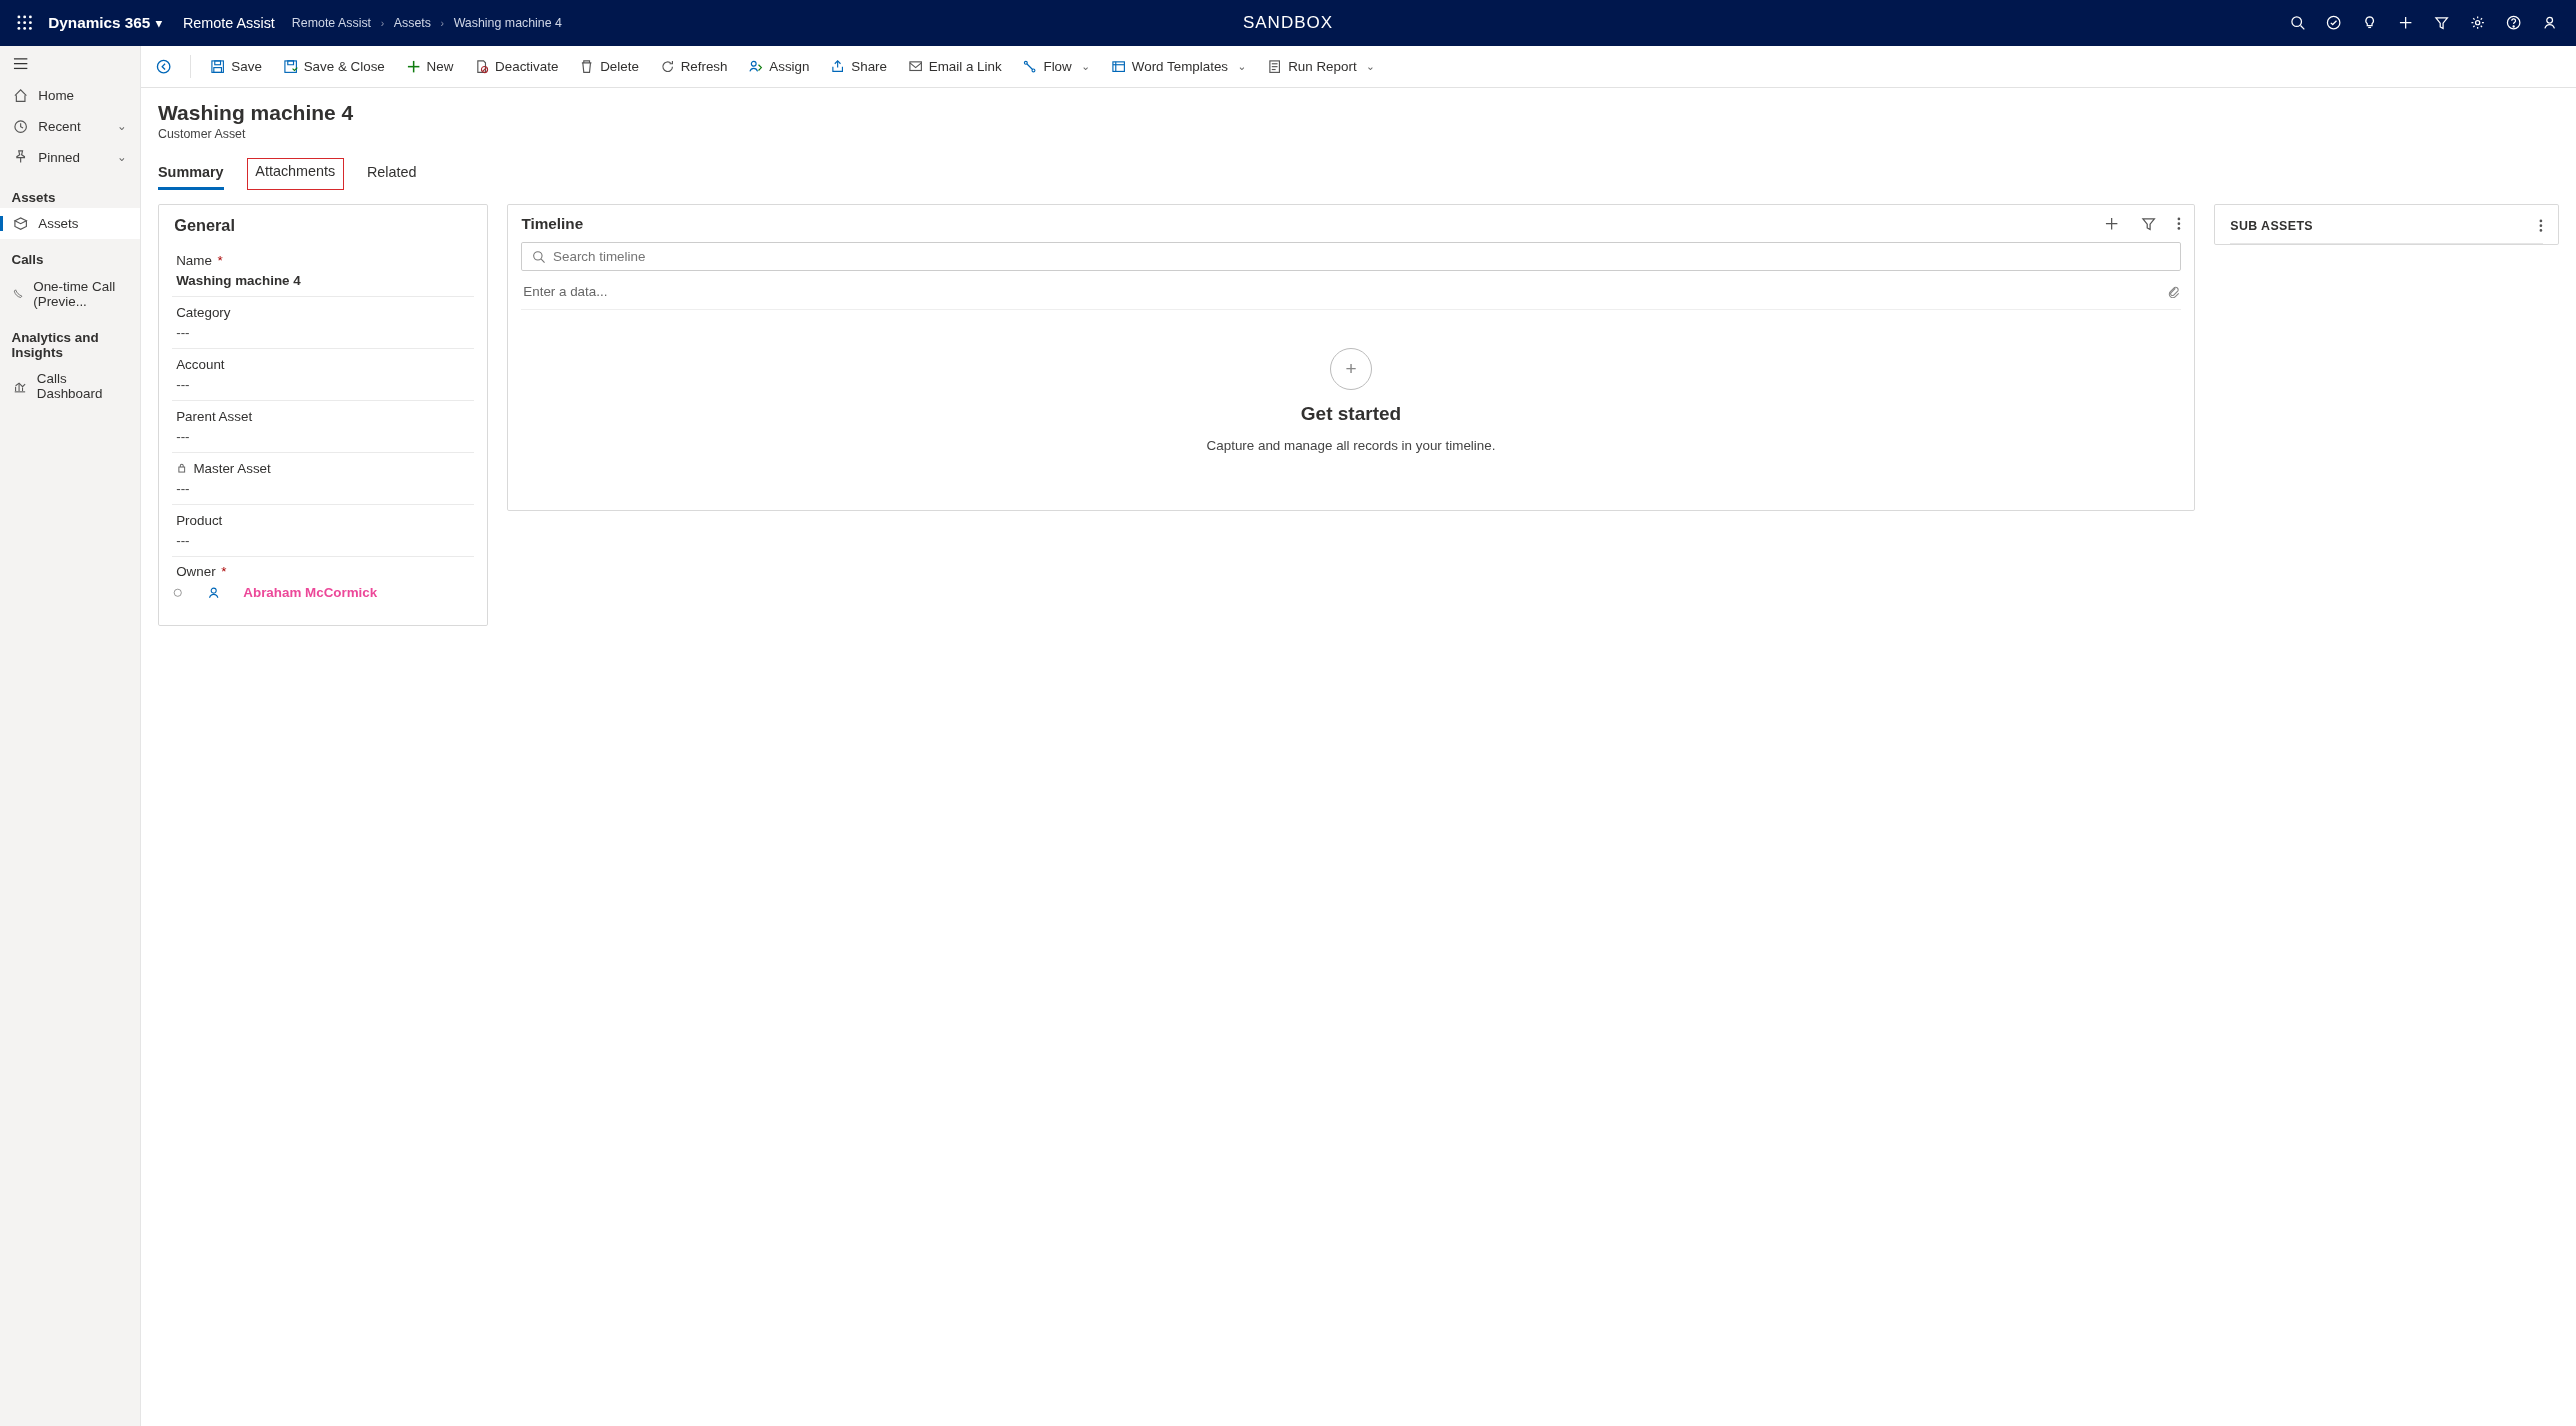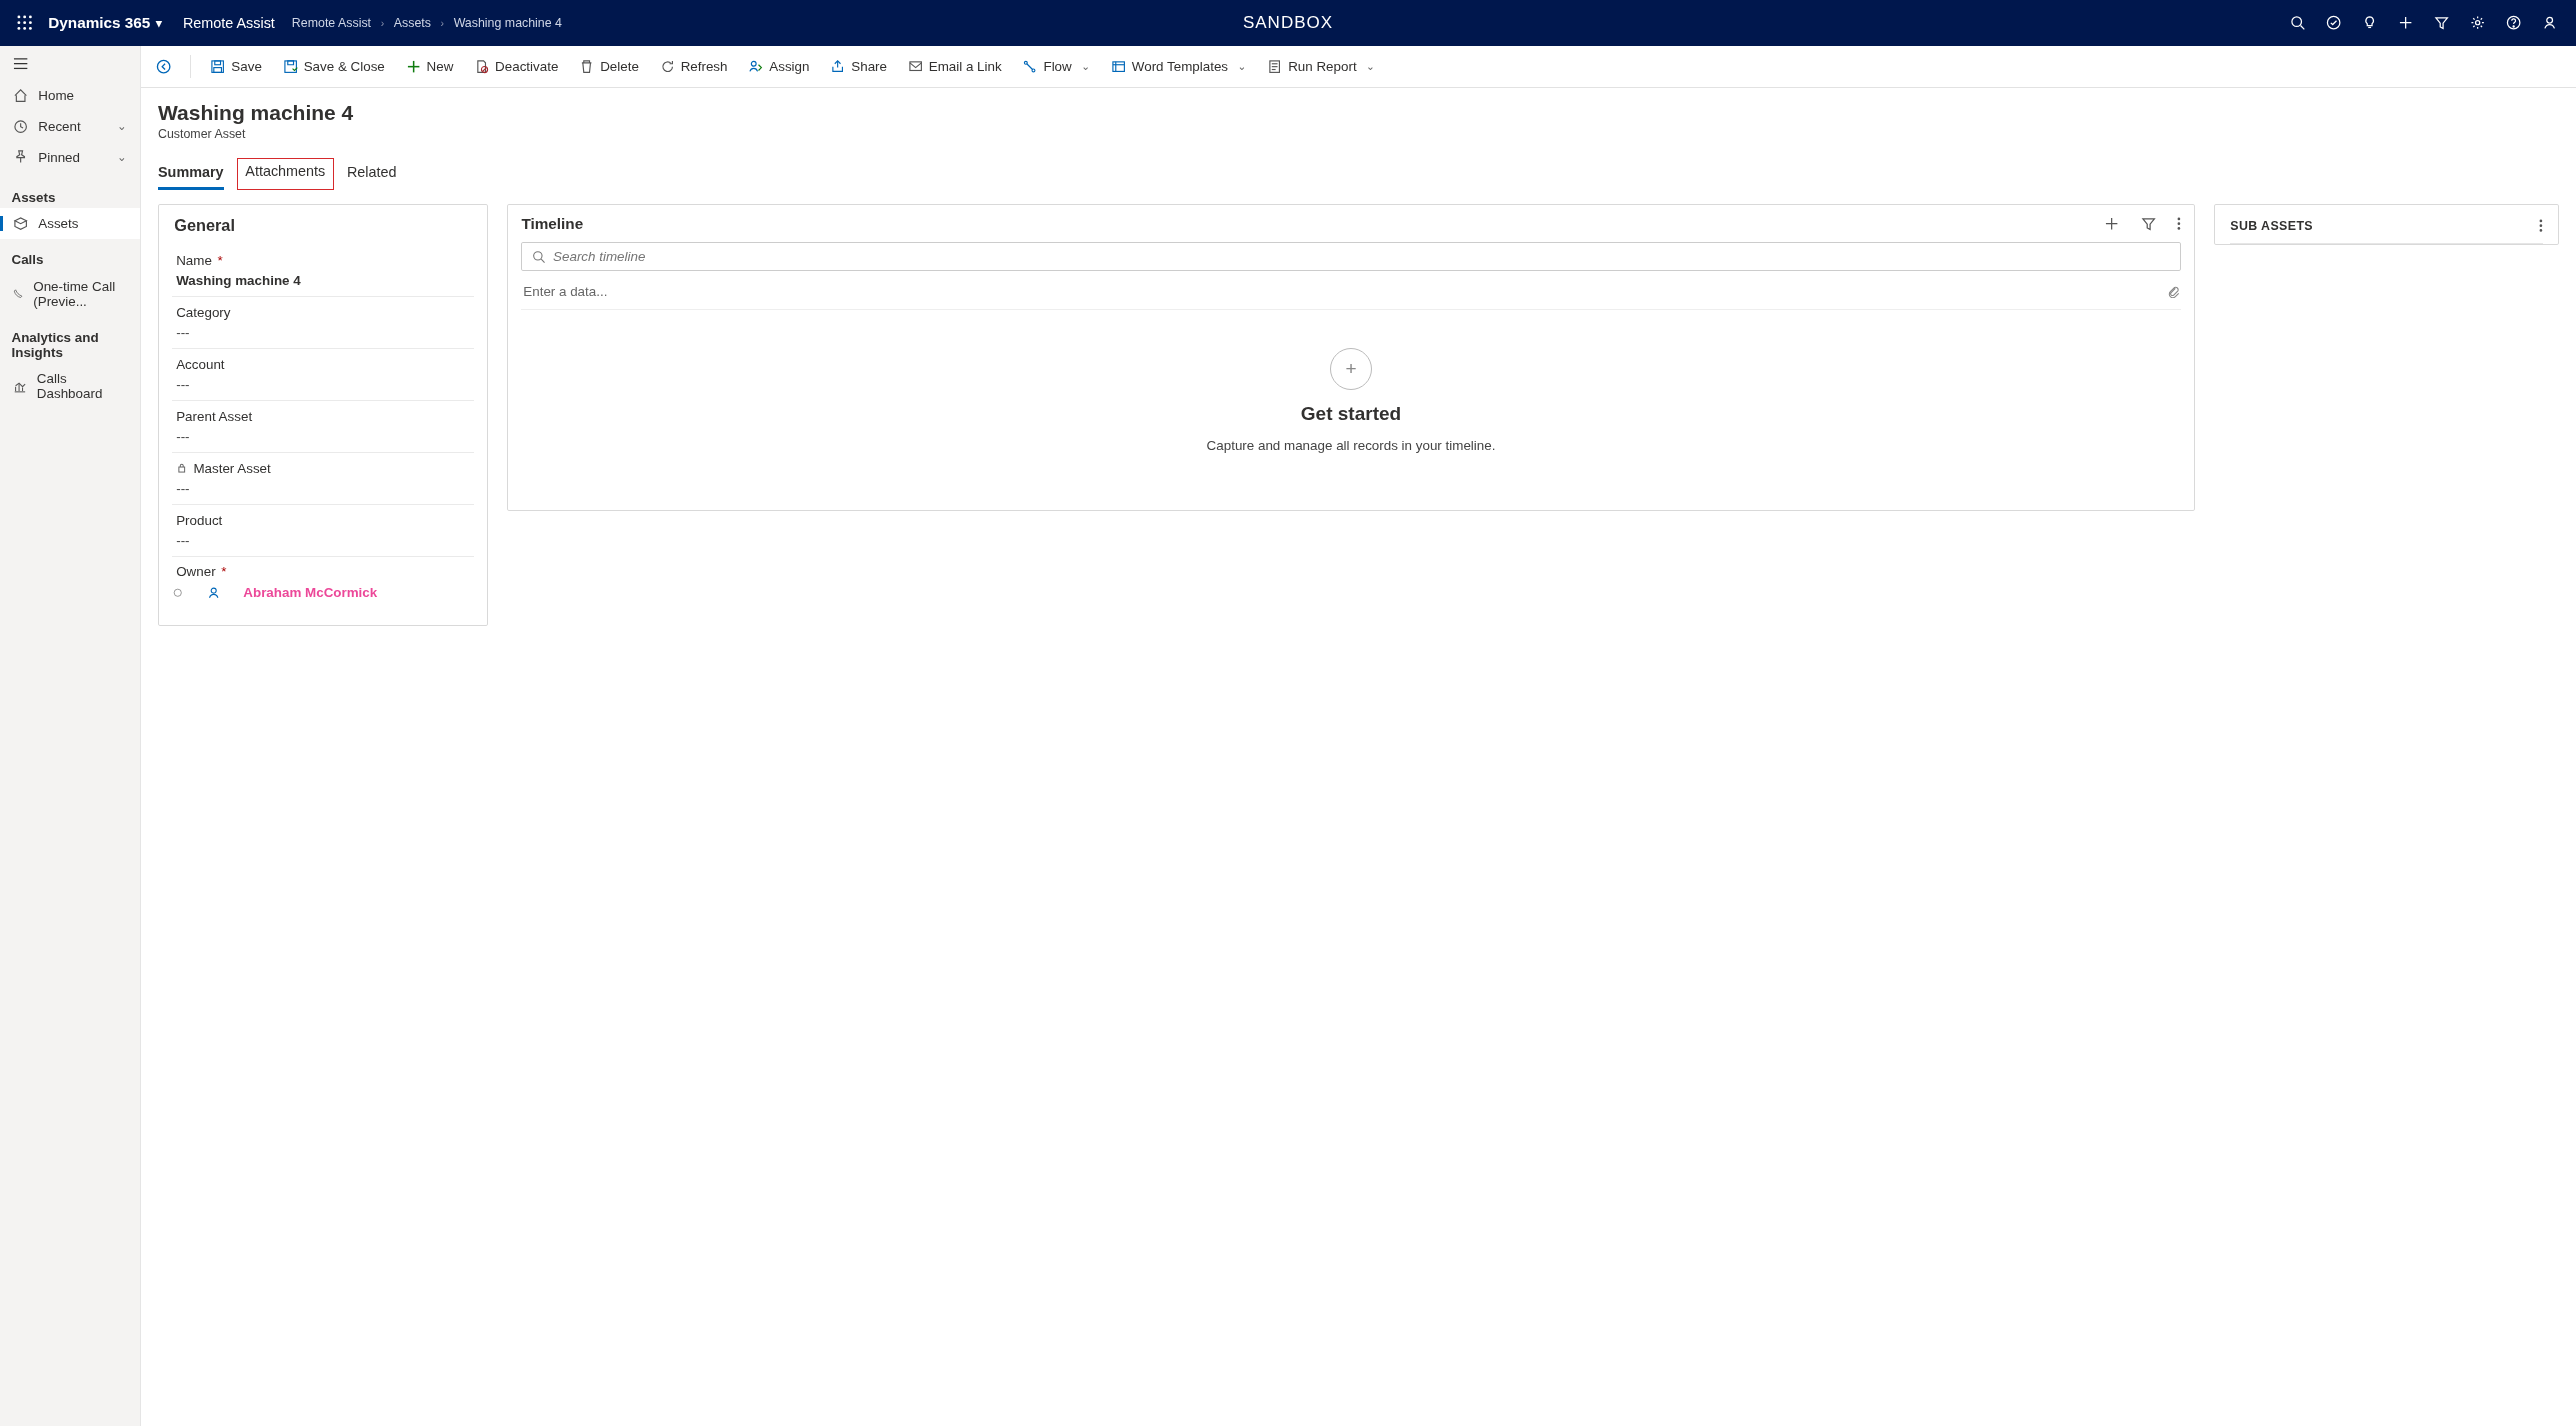--- a/index.html
+++ b/index.html
@@ -36,21 +36,21 @@
   .main { flex:1; display:flex; flex-direction:column; background:#fff; min-width:0;}
   .cmdbar { display:flex; align-items:center; gap:17px; padding:5.7px 13.4px; border-bottom:1px solid #e2e2e2; height:42px;}
   .cmdbar .cmd { display:flex; align-items:center; gap:5.7px; font-size:13.4px; color:#323130; cursor:pointer; padding:3.8px 1.9px;}
   .cmdbar .cmd.back svg { color:#0067b8;}
   .cmdbar .divider { width:1px; height:23px; background:#e2e2e2; }
   .cmdbar .cmd .chev { font-size:10.5px; color:#666; margin-left:3.8px;}
 
   .page { padding:13.4px 17px 17px 17px; display:flex; flex-direction:column; gap:0; overflow:auto; flex:1;}
   .page-head .title { font-size:21px; font-weight:600; }
   .page-head .subtitle { font-size:12.4px; color:#444; margin-top:1.9px;}
-  .tabs { display:flex; gap:13px; margin-top:17px; border-bottom:1px solid transparent;text-align:center;}
+  .tabs { display:flex; gap:23px; margin-top:17px; border-bottom:1px solid transparent;text-align:center;}
   .tab { font-size:14.4px; color:#323130; padding:5.7px 0 9.6px 0; cursor:pointer; position:relative;}
   .tab.active { font-weight:600; }
   .tab.active::after{ content:""; position:absolute; left:0; right:0; bottom:0; height:2.9px; background:#0067b8;}
   .tab.highlight { border:1.9px solid #d6292c; padding:3.8px 7.7px 7.7px 7.7px; }
 
   .panels { display:flex; gap:19px; margin-top:13.4px; align-items:flex-start;}
   .card { border:1px solid #d9d9d9; border-radius:1.9px; background:#fff; }
   .card .card-title { font-size:16.3px; font-weight:600; padding:11.5px 15.3px 9.6px 15.3px;}
   .general { width:330px; }
   .general .fields { padding:0 13.4px 17px 13.4px;}
@@ -60,21 +60,21 @@
   .field .val { font-size:13.4px; color:#323130; padding:5.7px 0 1.9px 3.8px; font-weight:600;}
   .field .val.dash { font-weight:400; color:#444;}
   .ownerval { display:flex; align-items:center; gap:23px; color:#ec4899; font-weight:600; padding:5.7px 0 1.9px 0;}
 
   .timeline { flex:1; min-width:459px;}
   .timeline .thead { display:flex; align-items:center; justify-content:space-between; padding:9.6px 13.4px;}
   .timeline .thead .tl-title { font-size:15.3px; font-weight:600;}
   .timeline .thead .ticons { display:flex; gap:21px; color:#555;}
   .timeline .thead .ticons span { cursor:pointer; display:flex;}
   .timeline .search { margin:0 13.4px; border:1px solid #ccc; display:flex; align-items:center; gap:7.7px; padding:5.7px 9.6px; border-radius:1.9px;}
-  .timeline .search input { border:none; outline:none; flex:1; font-size:13.4px; color:#b91c1c;font-style:italic;}
+  .timeline .search input { border:none; outline:none; flex:1; font-size:13.4px; color:#b91c1c;}
   .timeline .notebar { display:flex; align-items:center; justify-content:space-between; margin:9.6px 13.4px 0 13.4px; border-bottom:1px solid #eee; padding:3.8px 0 9.6px 1.9px;}
   .timeline .notebar span { color:#666;}
   .timeline .empty { display:flex; flex-direction:column; align-items:center; gap:13.4px; padding:38px 19px 57px 19px;}
   .timeline .circle { width:42px; height:42px; border:1.4px solid #bbb; border-radius:50%; display:flex; align-items:center; justify-content:center; color:#888; font-size:19px;}
   .timeline .eg { font-size:19px; font-weight:600; }
   .timeline .esub { font-size:13.4px; color:#444;}
 
   .subassets { width:345px;}
   .subassets .sahead { display:flex; align-items:center; justify-content:space-between; padding:13.4px 15.3px 9.6px 15.3px;}
   .subassets .sahead .sat { font-size:12.4px; font-weight:700; letter-spacing:0.4px;}

